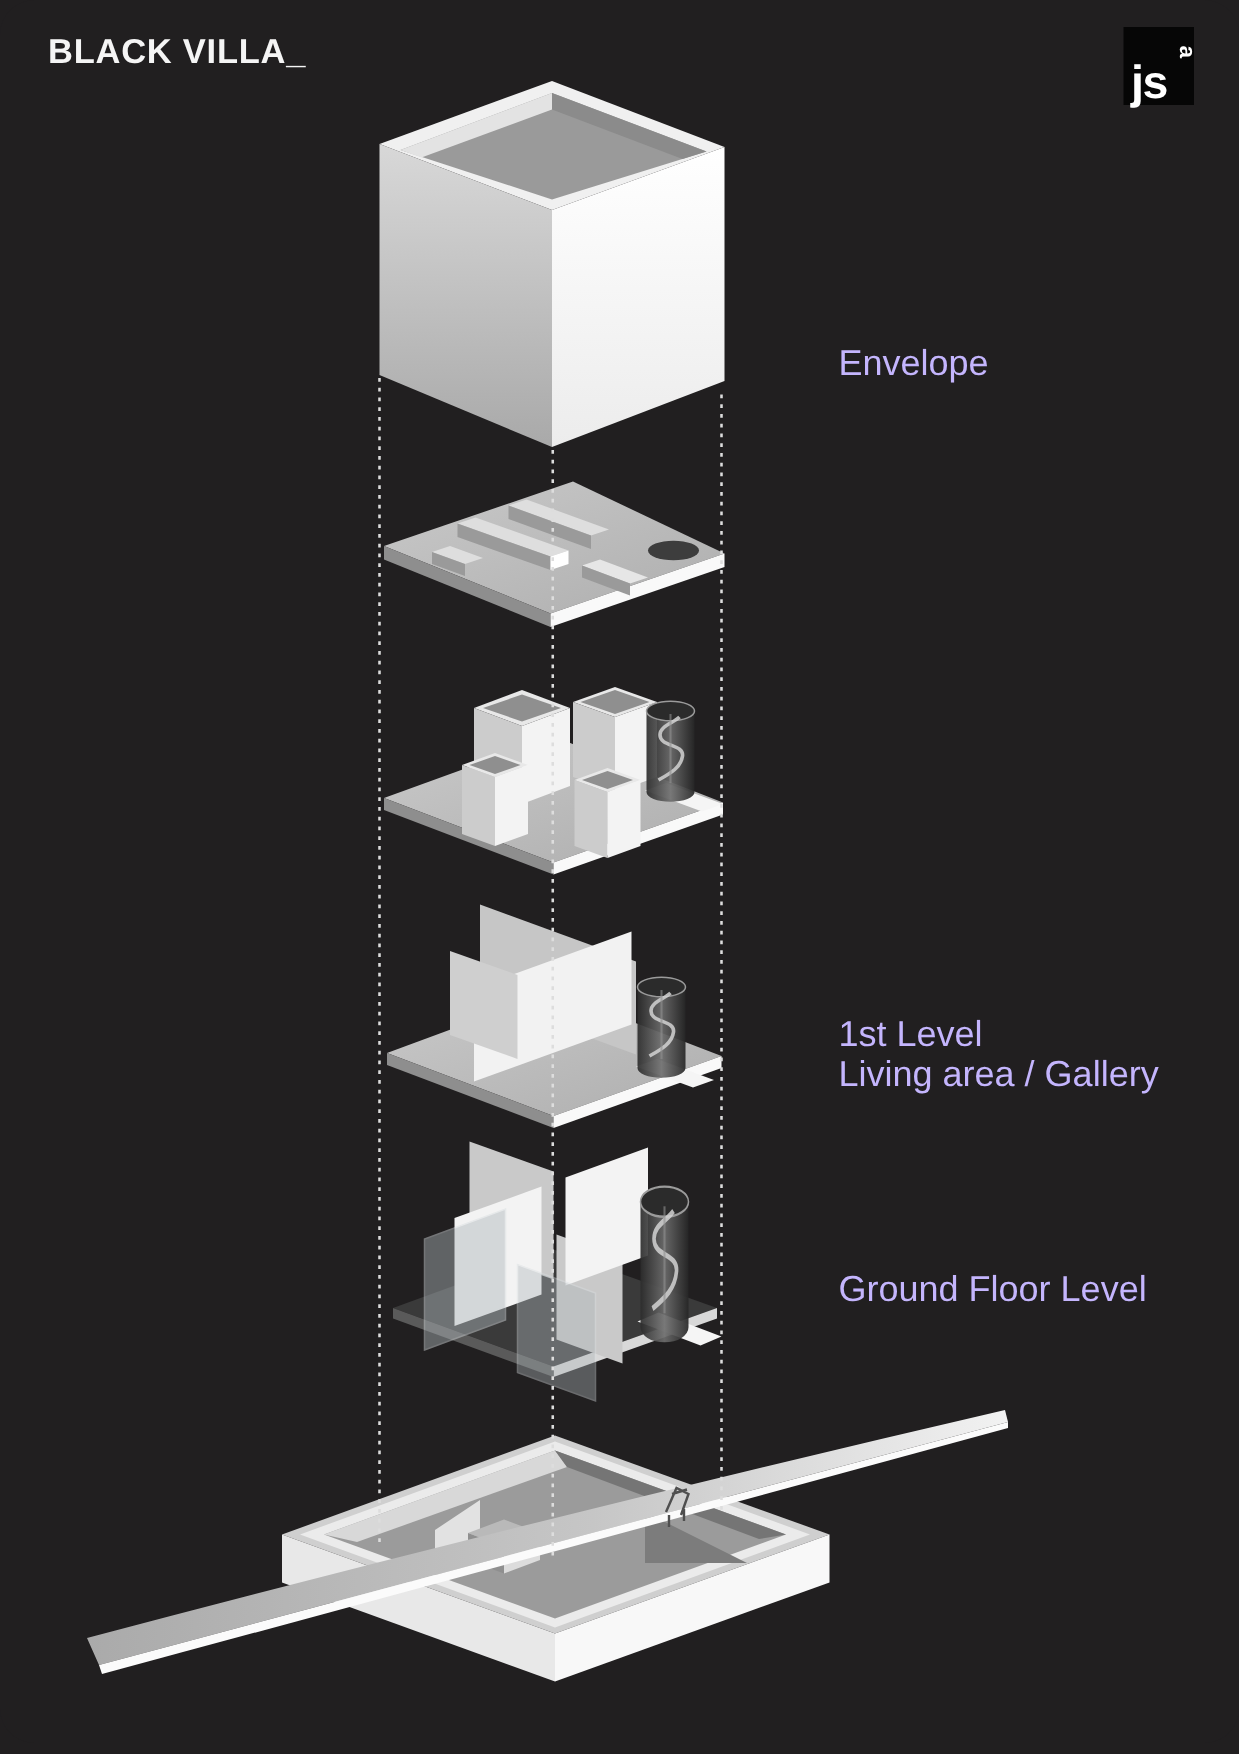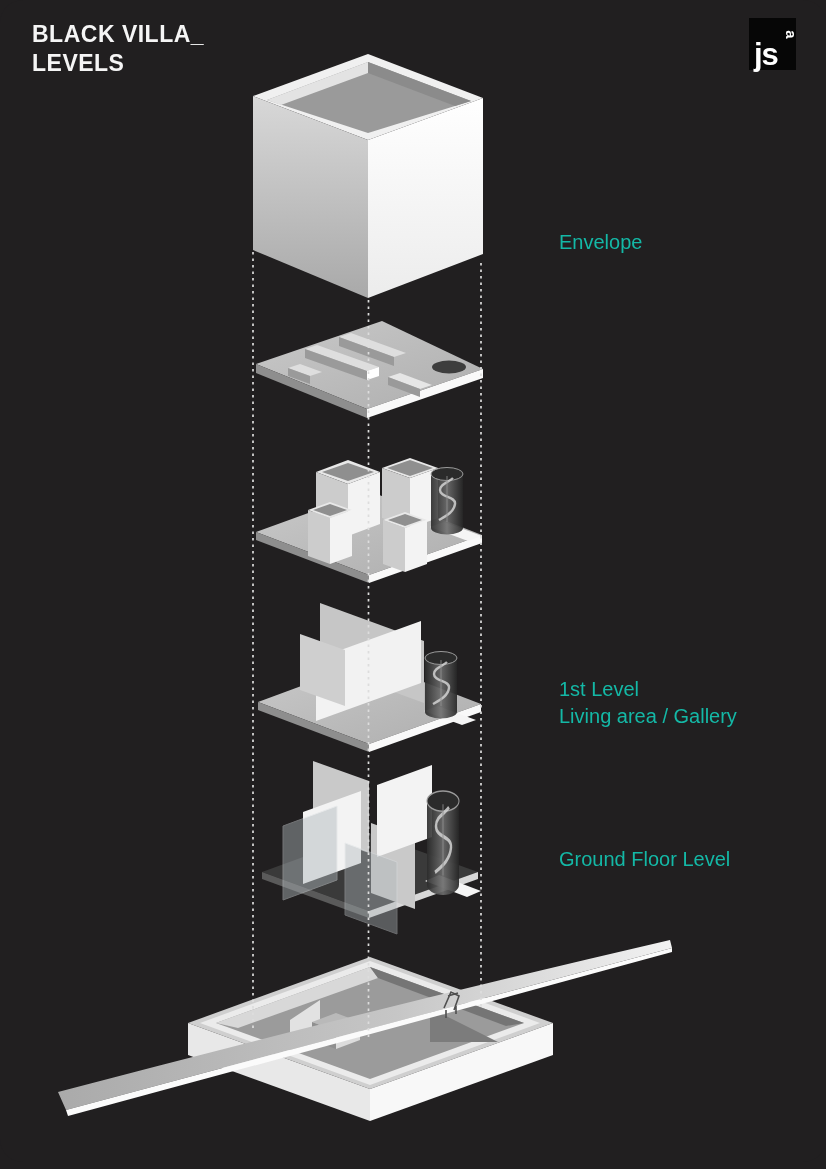--- a/index.html
+++ b/index.html
@@ -19,32 +19,31 @@
     position:absolute;left:5px;bottom:0px;
     font-size:31px;font-weight:bold;letter-spacing:-1px;line-height:1;
   }
   .logo-a{
     position:absolute;right:1px;top:9px;
     font-size:15px;font-weight:bold;line-height:1;
     transform:rotate(90deg);transform-origin:center;
   }
   .stage{position:absolute;left:0;top:0;}
   .label{
-    position:absolute;left:559px;color:#14b8a6;
-    font-size:20px;line-height:27px;font-weight:400;
+    position:absolute;left:559px;color:#c4b5fd;
+    font-size:24px;line-height:27px;font-weight:400;
   }
 </style>
 </head>
 <body>
 
 <div class="poster">
 
   <div class="title">
     <div>BLACK VILLA_</div>
-    <div>LEVELS</div>
   </div>
 
   <div class="logo">
     <span class="logo-js">js</span>
     <span class="logo-a">a</span>
   </div>
 
   <svg class="stage" width="826" height="1169" viewBox="0 0 826 1169">
     <defs>
       <linearGradient id="gLeft" x1="0" y1="0" x2="0" y2="1">

